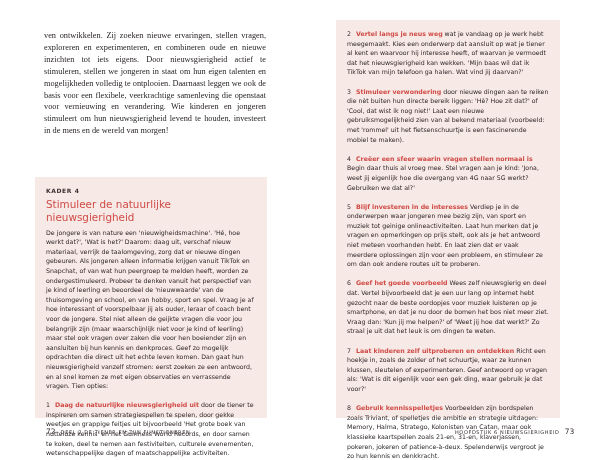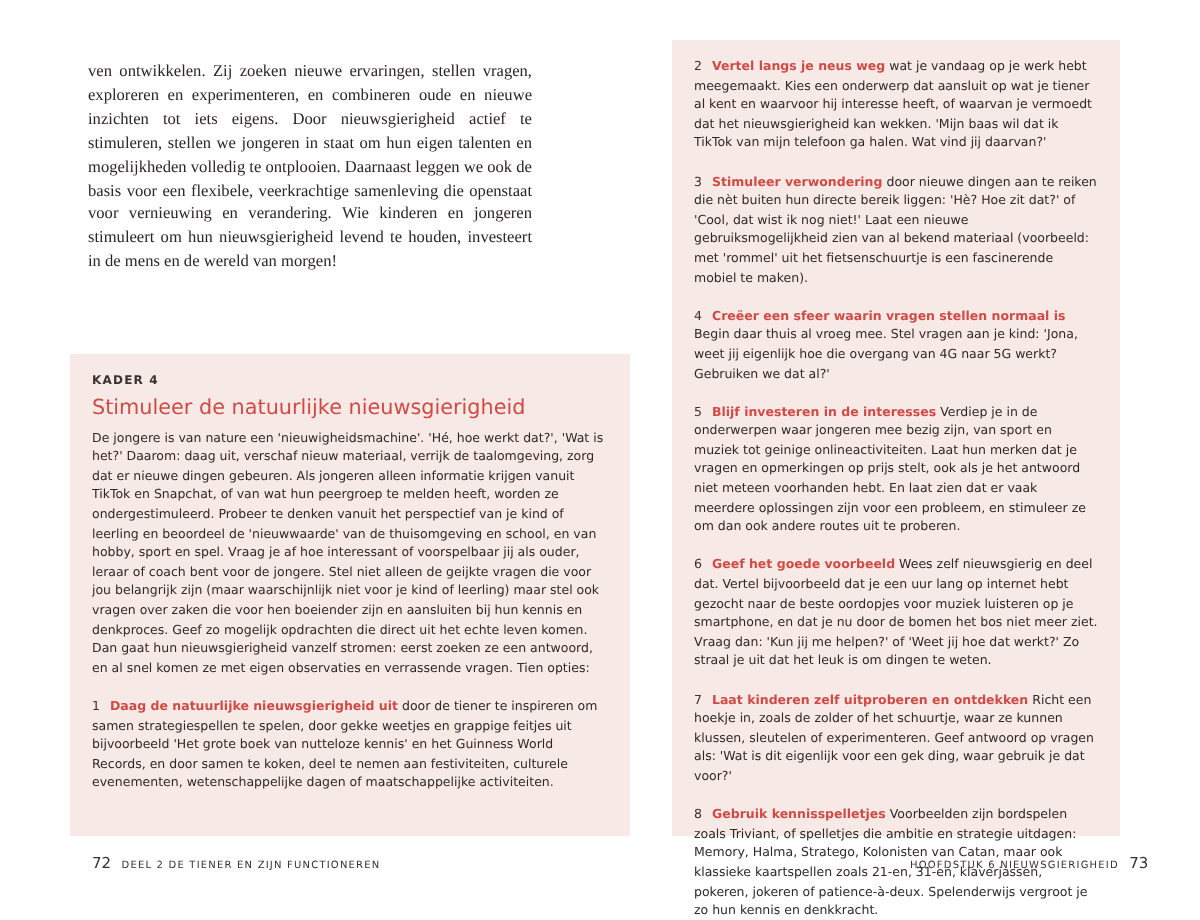--- a/index.html
+++ b/index.html
@@ -17,21 +17,21 @@
     text-align: justify; color: #2b2525;
   }
   .pull-quote {
     position: absolute; left: 28px; top: 118px; width: 210px;
     font-family: "Liberation Serif", serif; font-style: italic; font-weight: bold;
     font-size: 10.2px; line-height: 14px; color: #3a3434;
   }
   .box {
     position: absolute; background: #f7e9e6;
   }
-  .box-left { left: 35px; top: 177px; width: 280px; height: 241px; }
+  .box-left { left: 35px; top: 177px; width: 232px; height: 241px; }
   .box-right { left: 36px; top: 20px; width: 224px; height: 398px; }
 
   .box-inner {
     padding: 9px 11px 0 11px;
     font-family: "DejaVu Sans", sans-serif; font-size: 6.25px; line-height: 9.6px; color: #2f2828;
   }
   .box-label {
     font-family: "DejaVu Sans", sans-serif; font-weight: bold; font-size: 6px;
     letter-spacing: 0.6px; color: #3a3030; margin-bottom: 2px;
   }

